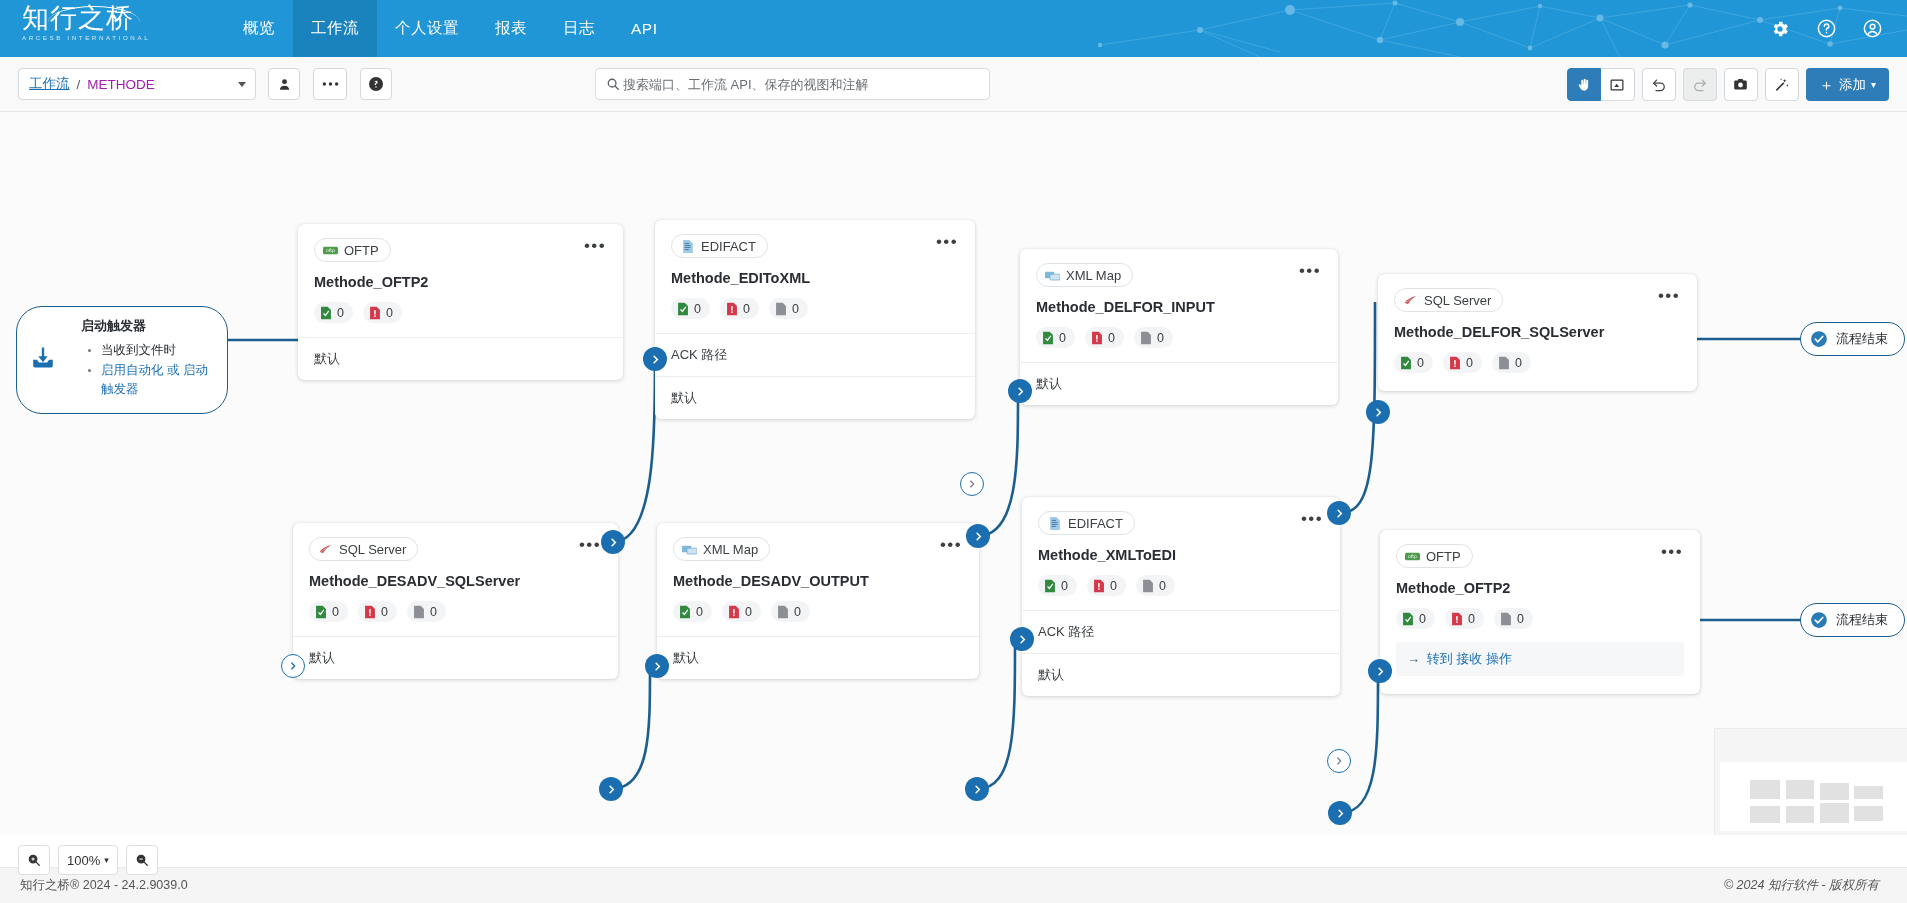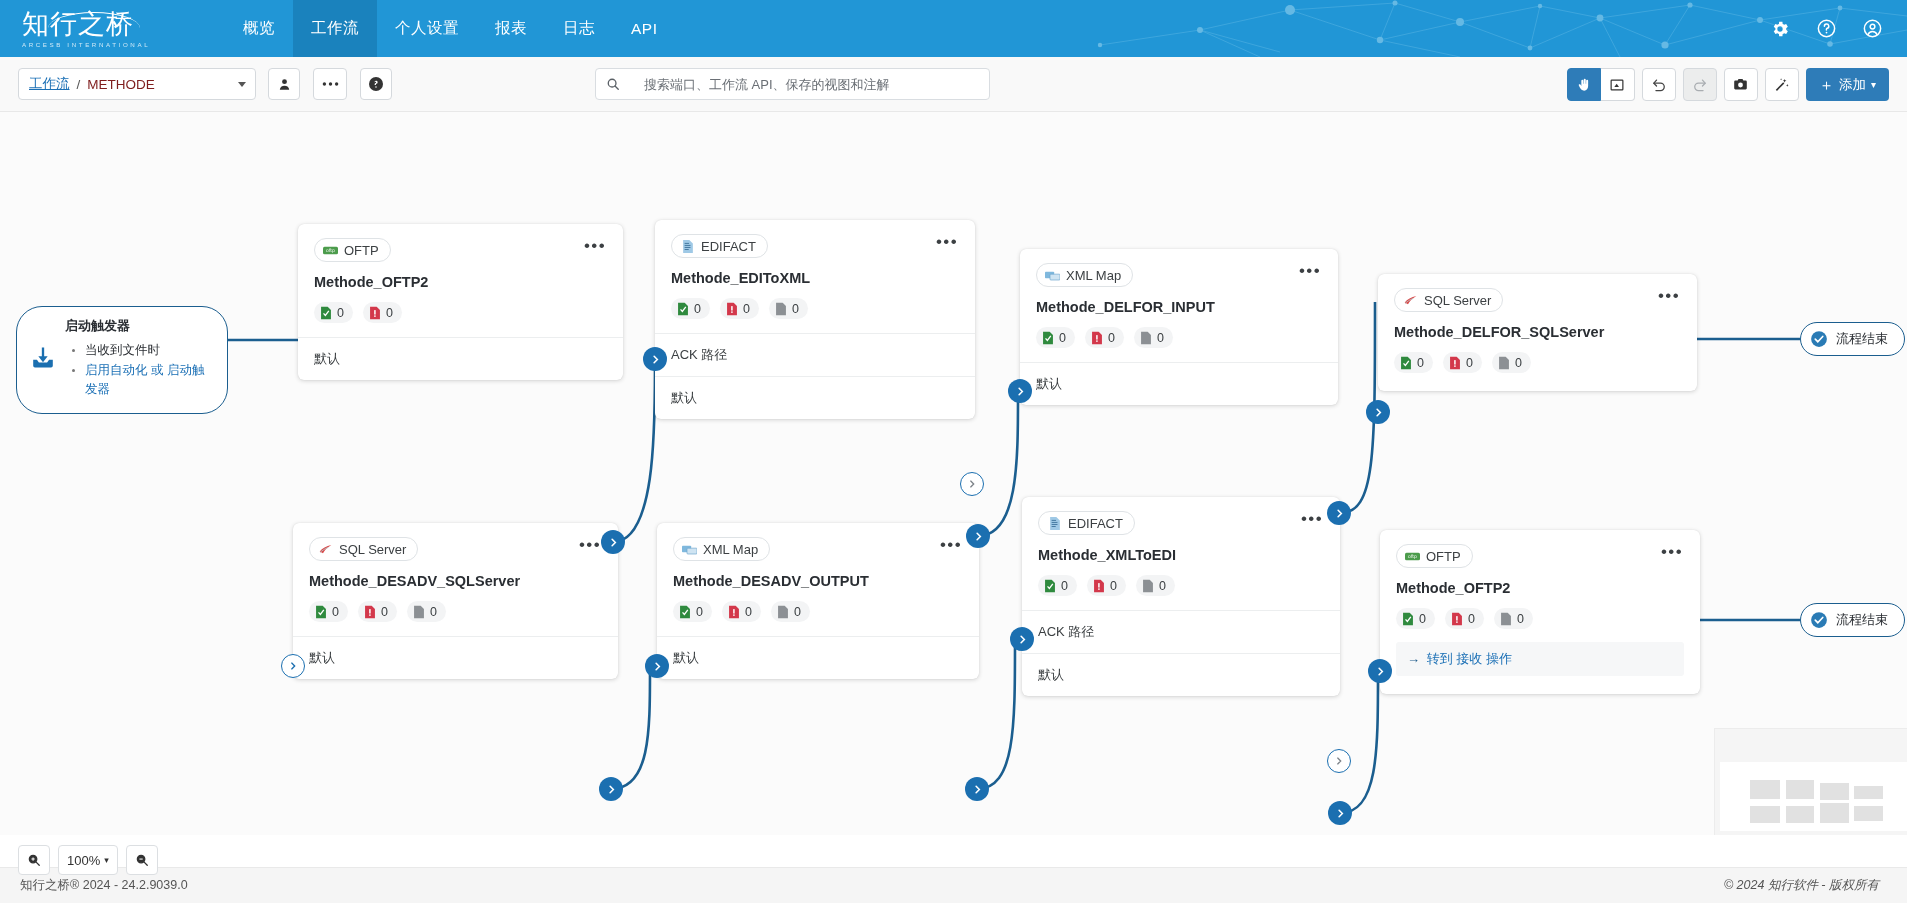--- a/index.html
+++ b/index.html
@@ -18,21 +18,21 @@
   .header {
     position: absolute; top: 0; left: 0;
     width: 1907px; height: 57px;
     background: #2196d6;
     overflow: hidden;
   }
   .header-net { position: absolute; inset: 0; opacity: .55; }
   .logo-wrap {
     position: absolute; left: 22px; top: 4px;
     width: 120px; height: 50px;
-    display: flex; flex-direction: column; justify-content: center;
+    display: flex; flex-direction: column; justify-content: flex-start;
   }
   .logo-cn {
     font-size: 27px; color: #ffffff; letter-spacing: 1px;
     font-family: "DejaVu Sans", sans-serif;
     line-height: 1.05; white-space: nowrap;
     font-weight: 400;
   }
   .logo-arc {
     position:absolute; left: 26px; top: 2px; width: 92px; height: 16px;
     border-top: 1.6px solid #fff; border-radius: 50%/100% 100% 0 0;
@@ -63,36 +63,36 @@
   }
   .wf-select {
     position: absolute; left: 18px; top: 11px;
     width: 238px; height: 32px;
     border: 1px solid #d5d9dd; border-radius: 4px; background: #fff;
     display: flex; align-items: center; padding: 0 10px;
     font-size: 13.5px; cursor: pointer;
   }
   .wf-link { color: #1a6fb5; text-decoration: underline; cursor: pointer; }
   .wf-sep { color: #555; margin: 0 7px; }
-  .wf-name { color: #7f1d1d; }
+  .wf-name { color: #a21caf; }
   .wf-caret {
     position: absolute; right: 9px; top: 13px;
     width: 0; height: 0; border-left: 4px solid transparent;
     border-right: 4px solid transparent; border-top: 5px solid #555;
   }
   .tb-btn {
     position: absolute; top: 11px; height: 32px; min-width: 32px;
     border: 1px solid #d5d9dd; border-radius: 4px; background: #fff;
     display: flex; align-items: center; justify-content: center; cursor: pointer;
   }
   .search-box {
     position: absolute; left: 595px; top: 11px;
     width: 395px; height: 32px;
     border: 1px solid #d9dde1; border-radius: 4px; background: #fff;
-    display: flex; align-items: center; padding: 0 10px; gap: 22px;
+    display: flex; align-items: center; padding: 0 10px; gap: 1px;
   }
   .search-box input {
     border: 0; outline: 0; flex: 1; font-size: 13px; color: #555;
     font-family: "Liberation Sans", sans-serif; background: transparent;
   }
   .search-box input::placeholder { color: #6a6f75; }
   .right-tools { position: absolute; right: 18px; top: 11px; display: flex; align-items: center; gap: 7px; }
   .rt-group { display: flex; }
   .rt-btn {
     height: 33px; width: 34px; border: 1px solid #d5d9dd; background: #fff;
@@ -162,21 +162,21 @@
     position: absolute; width: 24px; height: 24px; border-radius: 50%;
     background: #1b6fb0; display: flex; align-items: center; justify-content: center;
     cursor: pointer; z-index: 5;
   }
   .chev.outline { background: #fff; border: 1.6px solid #1b6fb0; }
   .chev svg { display: block; }
 
   
   .trigger {
     position: absolute; border: 1.5px solid #1b5e8f; border-radius: 26px;
-    background: #fff; display: flex; align-items: center; gap: 8px;
+    background: #fff; display: flex; align-items: center; gap: 24px;
     padding: 9px 8px 9px 12px;
   }
   .trig-txt { font-size: 12.5px; color: #2a2e33; line-height: 1.55; }
   .trig-title { font-weight: bold; font-size: 13px; color: #2a2e33; margin-bottom: 1px; }
   .trig-list { list-style: disc; margin: 5px; padding-left: 15px; }
   .trig-list li::marker { color: #777; font-size: 10px; }
   .trig-list a { color: #1a6fb5; cursor: pointer; }
 
   
   .flowend {

